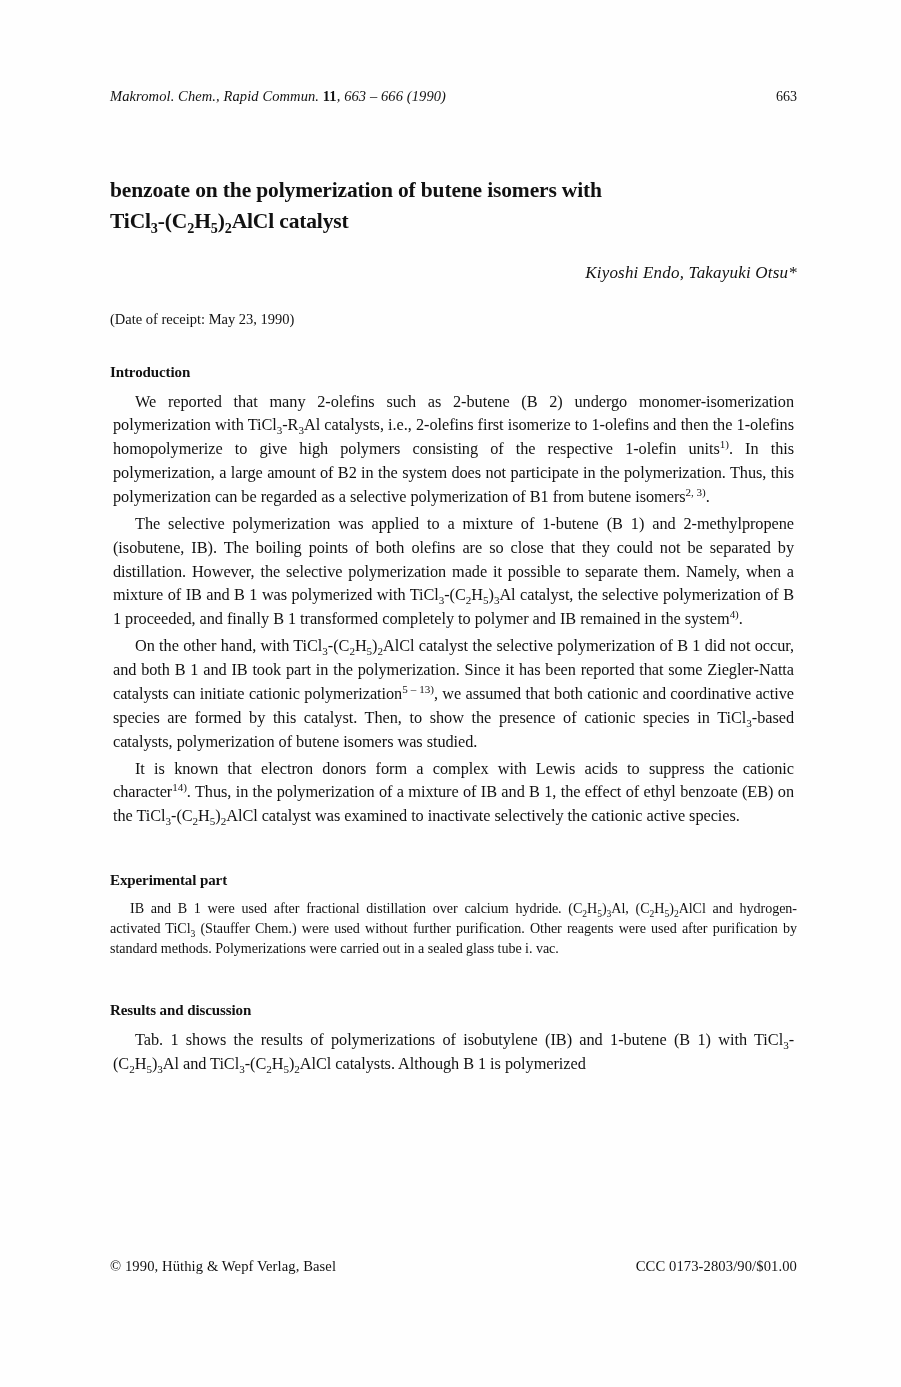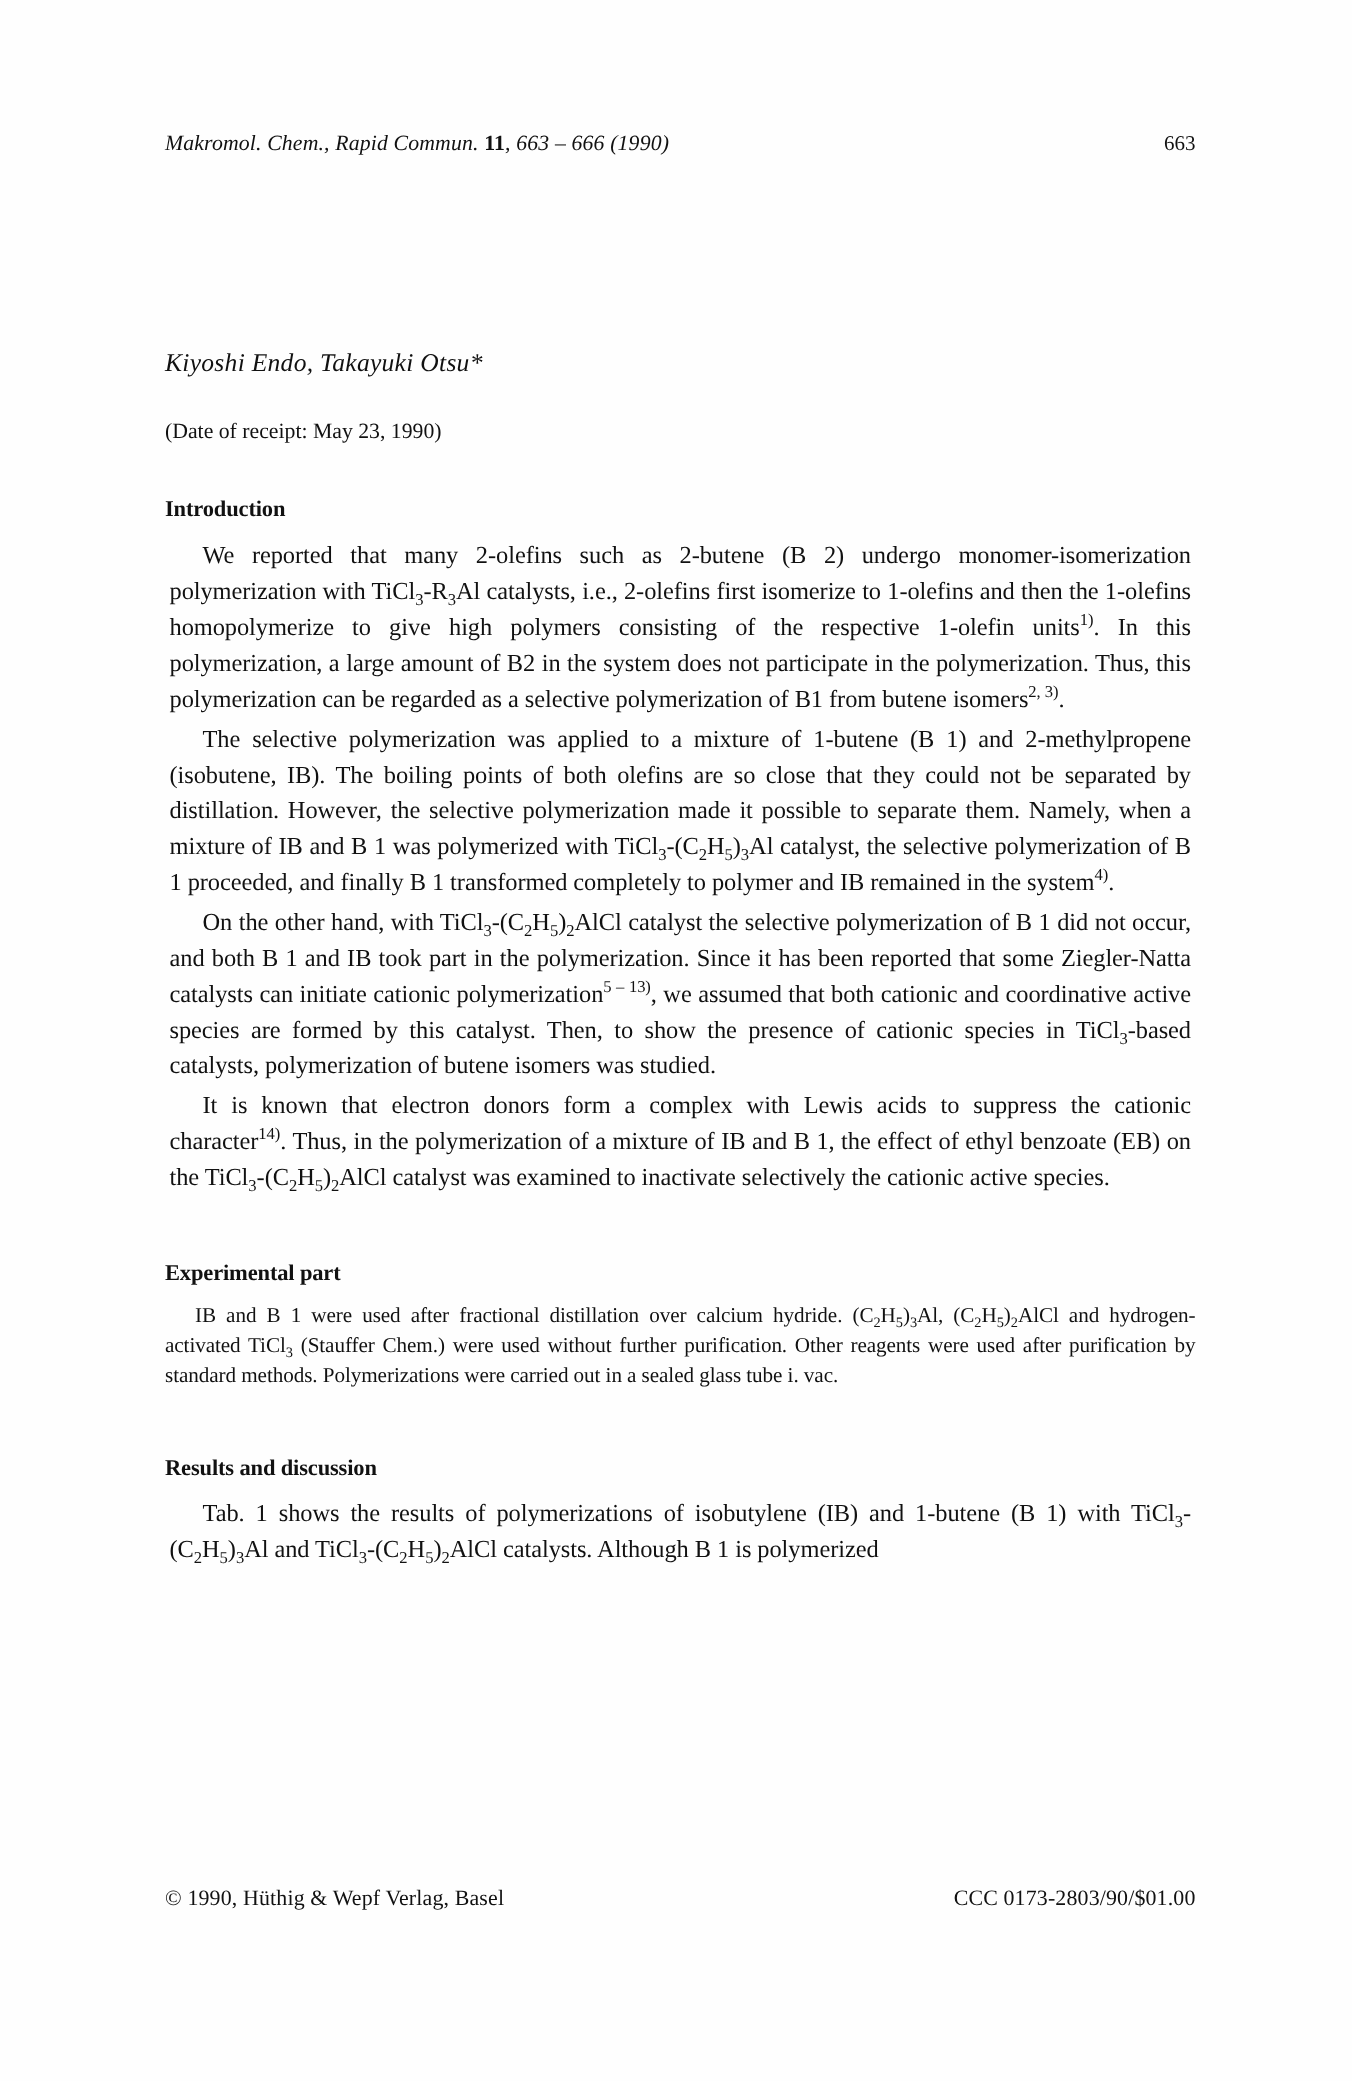--- a/index.html
+++ b/index.html
@@ -65,20 +65,21 @@
     width: 640px;
   }
   .doc-title sub { font-size: 0.66em; line-height: 0; }
 
   
   .authors {
     font-size: 17px;
     font-style: italic;
     letter-spacing: .2px;
     margin: 0 0 26px 0;
+    text-align: right;
   }
 
   
   .affiliation {
     font-size: 14.5px;
     line-height: 1.42;
     margin: 0 0 22px 0;
     width: 690px;
   }
 
@@ -143,21 +144,22 @@
 <div class="page">
   <div class="content">
 
     <div class="runhead">
       <div class="journal"><span>Makromol. Chem., Rapid Commun.</span> <span class="vol">11</span><span class="pages">, 663 – 666 (1990)</span></div>
       <div class="folio">663</div>
     </div>
 
     <h1 class="doc-title">
       <br>
-      <br>
+      <span>benzoate on the polymerization of butene isomers with</span><br>
+      <span><span>TiCl</span><sub>3</sub><span>-(C</span><sub>2</sub><span>H</span><sub>5</sub><span>)</span><sub>2</sub><span>AlCl catalyst</span></span>
     </h1>
 
     <div class="authors">Kiyoshi Endo, Takayuki Otsu*</div>
 
 
     <div class="receipt">(Date of receipt: May 23, 1990)</div>
 
     <div class="sec-head">Introduction</div>
 
     <p class="body"><span>We reported that many 2-olefins such as 2-butene (B 2) undergo monomer-isomerization polymerization with TiCl</span><sub>3</sub><span>-R</span><sub>3</sub><span>Al catalysts, i.e., 2-olefins first isomerize to 1-olefins and then the 1-olefins homopolymerize to give high polymers consisting of the respective 1-olefin units</span><sup>1)</sup><span>. In this polymerization, a large amount of B2 in the system does not participate in the polymerization. Thus, this polymerization can be regarded as a selective polymerization of B1 from butene isomers</span><sup>2, 3)</sup><span>.</span></p>

